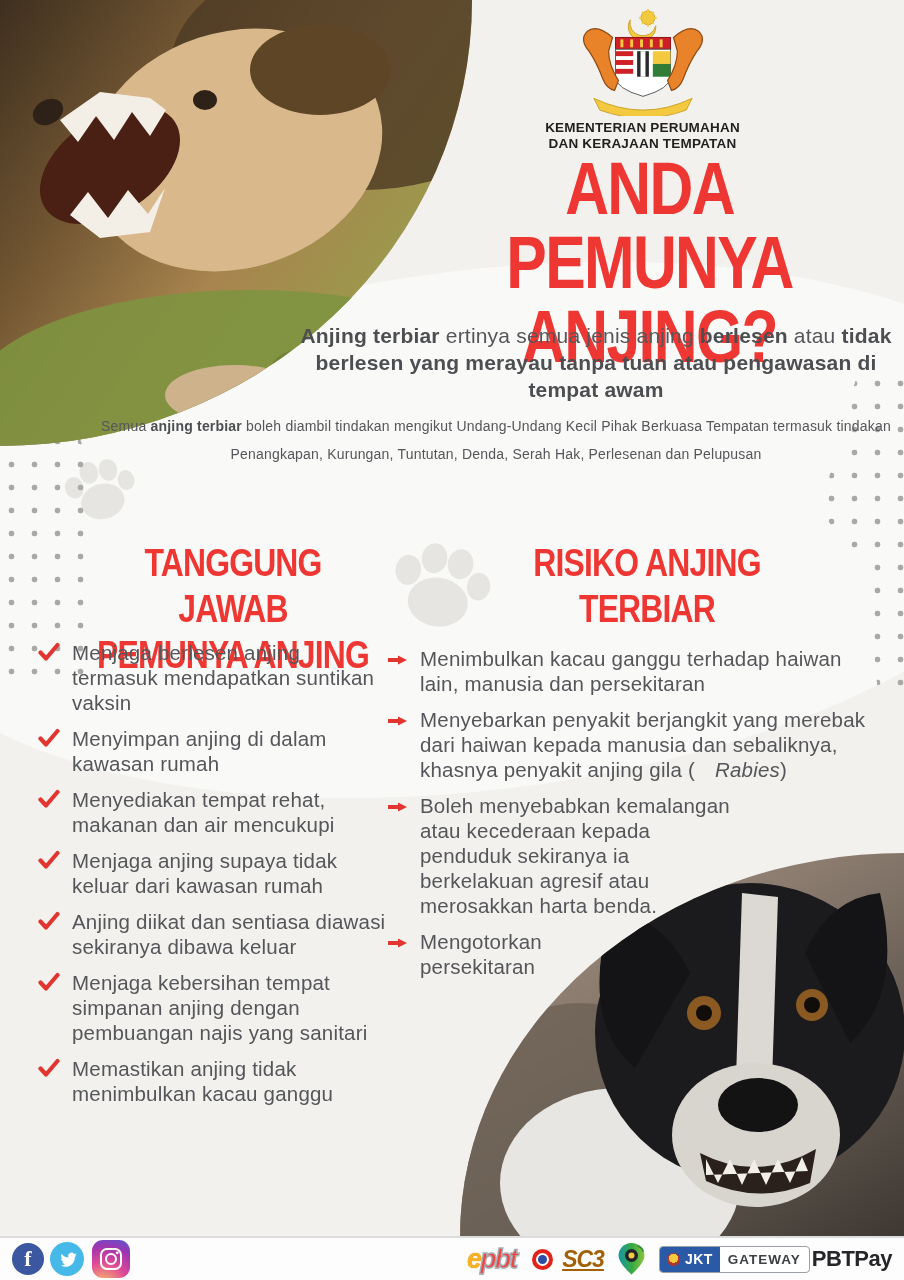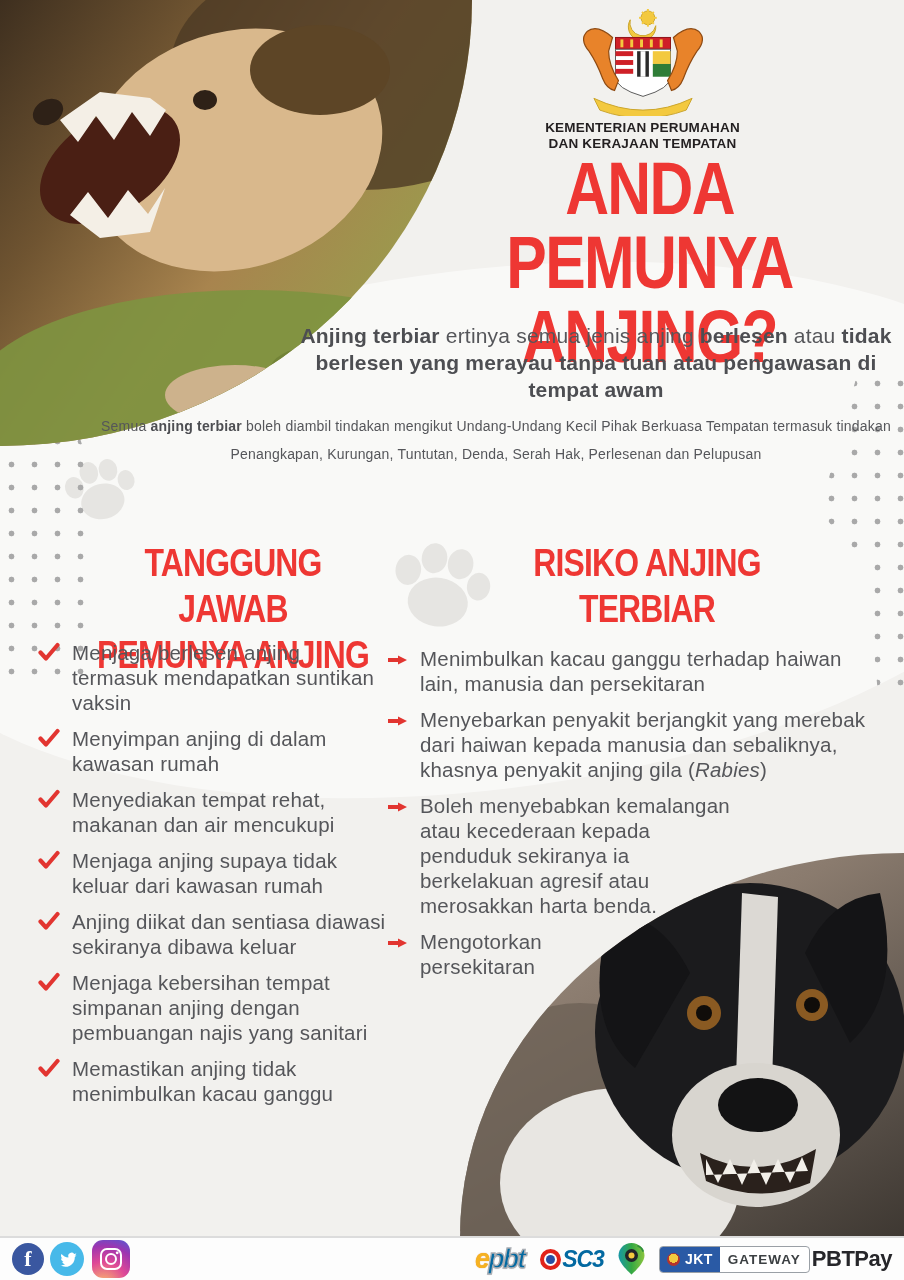--- a/index.html
+++ b/index.html
@@ -67,45 +67,45 @@
 
   
   ul.blist { position:absolute; z-index:4; list-style:none; }
   .list-left  { left:38px;  top:640px; width:352px; }
   .list-right { left:388px; top:646px; width:488px; }
   ul.blist li { display:flex; align-items:flex-start; margin-bottom:11px;
     font-size:20.5px; line-height:25px; letter-spacing:.2px; }
   ul.blist li .bullet { flex:0 0 auto; margin-right:12px; margin-top:2px; }
   .list-right li:nth-child(3) { max-width:345px; }
   .list-right li:nth-child(4) { max-width:260px; }
-  .rabies { font-style:italic; }
+  .rabies { font-style:italic;margin-left:20px; }
 
   
   .footer { position:absolute; left:0; bottom:0; width:904px; height:44px; z-index:5;
     background:#fdfdfd; border-top:2px solid #dcdcdc;
     display:flex; align-items:center; padding:0 12px; }
   .soc { display:flex; align-items:center; }
   .fb { width:32px; height:32px; border-radius:50%; background:#3a57a0; color:#fff;
     font-weight:700; font-size:22px; display:flex; align-items:center; justify-content:center;
     font-family:"Liberation Serif", serif; }
   .tw { width:34px; height:34px; border-radius:50%; background:#47b9e9; margin-left:6px;
     display:flex; align-items:center; justify-content:center; }
   .ig { width:38px; height:38px; border-radius:11px; margin-left:8px;
     background:radial-gradient(circle at 30% 120%, #fdc468 0%, #df4996 45%, #9d35b0 75%, #515bd4 100%);
     display:flex; align-items:center; justify-content:center; }
   .dept { margin-left:12px; font-size:16px; font-weight:700; color:#211f26; letter-spacing:.3px; }
   .spacer { flex:1; }
   .logo-epbt { font-style:italic; font-weight:700; font-size:27px; letter-spacing:-2px; display:flex; align-items:center; }
   .epbt-e { color:#f6b221; text-shadow:0 0 1px #e0861c; }
-  .epbt-rest { color:#0369a1; -webkit-text-stroke:1.4px #a9adb3; text-shadow:0 1px 1px #c8cacd; }
+  .epbt-rest { color:#ef4444; -webkit-text-stroke:1.4px #a9adb3; text-shadow:0 1px 1px #c8cacd; }
   .logo-osc3 { display:flex; align-items:center; margin-left:16px; }
   .osc-o { width:21px; height:21px; border-radius:50%; border:4px solid #e2231a;
     display:flex; align-items:center; justify-content:center; }
   .osc-o i { width:9px; height:9px; border-radius:50%; background:#2b4ea2; display:block; }
-  .osc-txt { color:#0369a1; font-weight:700; font-style:italic; font-size:23px; letter-spacing:-1px; margin-left:1px; }
+  .osc-txt { color:#a16207; font-weight:700; font-style:italic; font-size:23px; letter-spacing:-1px; margin-left:9px;text-decoration:underline; }
   .logo-pin { margin-left:14px; width:27px; height:32px; }
   .logo-jkt { display:flex; align-items:stretch; margin-left:14px; height:27px;
     border:1px solid #9aa0a6; border-radius:4px; overflow:hidden; background:#fff; }
   .jkt-blue { background:#2a5aa5; display:flex; align-items:center; padding:0 7px; }
   .jkt-crest { width:13px; height:13px; border-radius:50%;
     background:radial-gradient(circle at 50% 40%, #f3c93f 0 45%, #b5342c 46% 100%); margin-right:5px; }
   .jkt-txt { color:#fff; font-weight:700; font-size:14px; letter-spacing:.5px; }
   .gw-box { display:flex; align-items:center; padding:11px 8px; }
   .gw-txt { color:#3c4043; font-weight:700; font-size:13.5px; letter-spacing:1px; }
   .logo-pbtpay { margin-left:2px; font-weight:700; font-size:22px; color:#26262a; letter-spacing:-.5px; }

